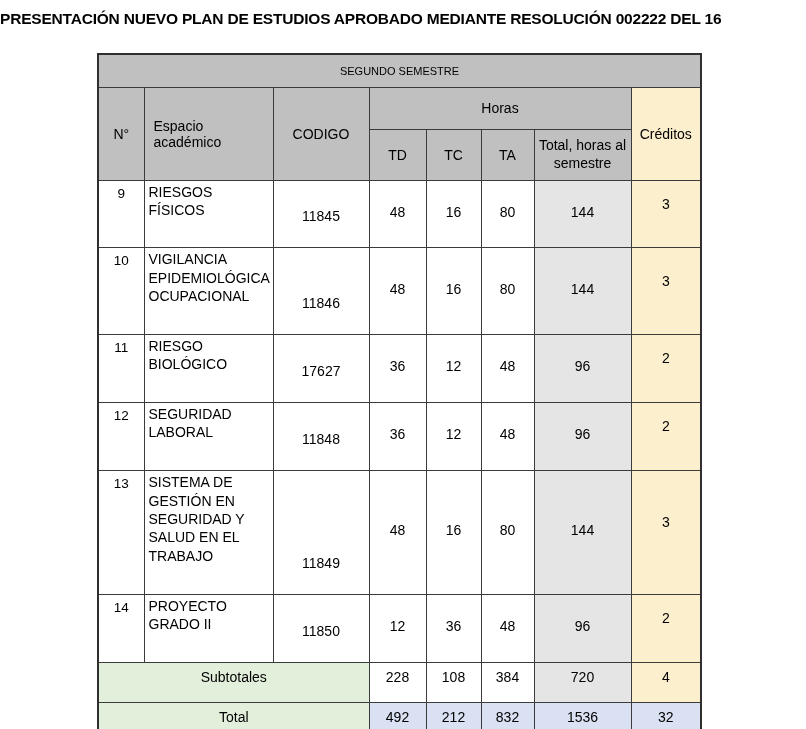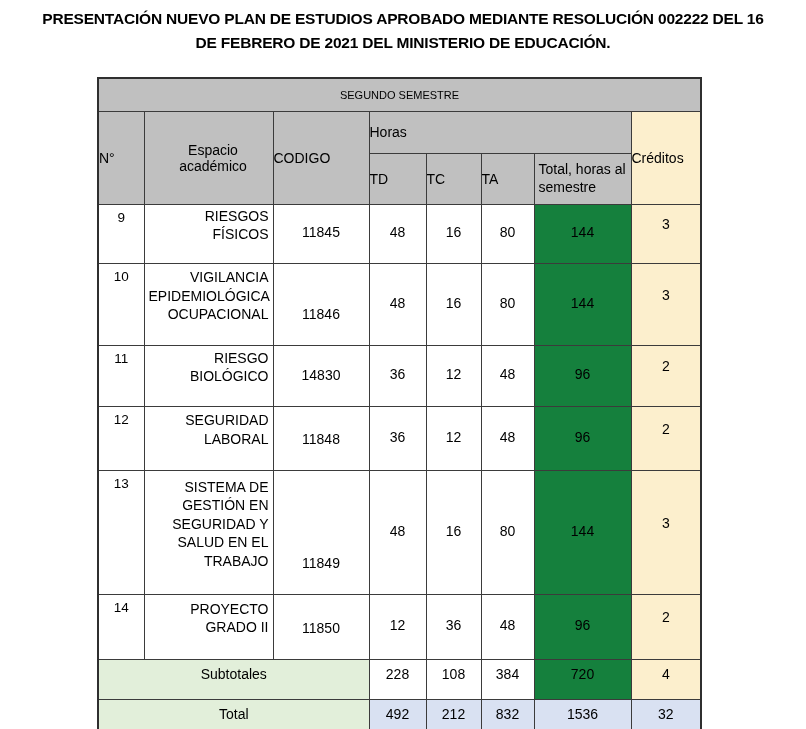--- a/index.html
+++ b/index.html
@@ -5,21 +5,20 @@
   * { margin: 0; padding: 0; box-sizing: border-box; }
   html, body {
     width: 806px; height: 729px;
     background: #ffffff;
     font-family: "Liberation Sans", sans-serif;
     color: #000000;
     overflow: hidden;
   }
   .page-title {
     margin-top: 7px;
-    text-align: center;
     font-weight: bold;
     font-size: 15.5px;
     line-height: 24px;
     letter-spacing: -0.2px;
   }
   .table-wrap {
     margin-top: 22px;
     margin-left: 97px;
     width: 603px;
   }
@@ -29,46 +28,45 @@
     width: 603px;
     border: 2px solid #2f2f2f;
     font-size: 14px;
   }
   table.plan td, table.plan th {
     border: 1px solid #3b3b3b;
     overflow: hidden;
     font-weight: normal;
   }
   
-  .hdr { background: #c0c0c0; font-weight: bold; text-align: left; vertical-align: middle; }
-  .hdr-left { text-align: center; padding-left: 9px; }
+  .hdr { background: #c0c0c0; font-weight: bold; text-align: center; vertical-align: middle; }
+  .hdr-left { text-align: left; padding-left: 9px; }
   .semester-row th { background: #c0c0c0; font-weight: bold; text-align: center; font-size: 11px; }
   .cream { background: #fcefcd; }
-  .ltgray { background: #15803d; }
+  .ltgray { background: #e5e5e5; }
   .green { background: #e2efda; }
   .lav { background: #d9e1f2; }
 
   
   .num-cell { font-weight: bold; text-align: center; vertical-align: top; padding-top: 5px; font-size: 13.5px; }
-  .name-cell { text-align: right; vertical-align: middle; padding: 2px 4px 20px 4px; line-height: 1.32; }
+  .name-cell { text-align: left; vertical-align: middle; padding: 2px 4px 28px 4px; line-height: 1.32; }
   .code-cell { text-align: center; vertical-align: bottom; padding-bottom: 23px; }
   .hours-cell { text-align: center; vertical-align: middle; padding-bottom: 4px; }
   .cred-cell  { text-align: center; vertical-align: middle; padding-bottom: 20px; }
 
   
   .sum-row td { font-weight: bold; vertical-align: top; padding-top: 6px; text-align: center; border-top: 2px solid #3b3b3b; }
   .sum-label { text-align: center; }
   .total-head-cell { line-height: 1.22; padding: 2px 4px; }
 </style>
 </head>
 <body>
 
 <div class="page-title">
   <div>PRESENTACIÓN NUEVO PLAN DE ESTUDIOS APROBADO MEDIANTE RESOLUCIÓN 002222 DEL 16</div>
-  <div>DE FEBRERO DE 2021 DEL MINISTERIO DE EDUCACIÓN.</div>
 </div>
 
 <div class="table-wrap">
   <table class="plan">
     <colgroup>
       <col style="width:46px">
         <col style="width:129px">
         <col style="width:96px">
       <col style="width:57px">
         <col style="width:55px">
@@ -115,21 +113,21 @@
       <td class="hours-cell">48</td>
       <td class="hours-cell">16</td>
       <td class="hours-cell">80</td>
       <td class="hours-cell ltgray">144</td>
       <td class="cred-cell cream">3</td>
     </tr>
 
     <tr style="height:61px">
       <td class="num-cell">11</td>
       <td class="name-cell">RIESGO BIOLÓGICO</td>
-      <td class="code-cell">14830</td>
+      <td class="code-cell">17627</td>
       <td class="hours-cell">36</td>
       <td class="hours-cell">12</td>
       <td class="hours-cell">48</td>
       <td class="hours-cell ltgray">96</td>
       <td class="cred-cell cream">2</td>
     </tr>
 
     <tr style="height:64px">
       <td class="num-cell">12</td>
       <td class="name-cell">SEGURIDAD LABORAL</td>

